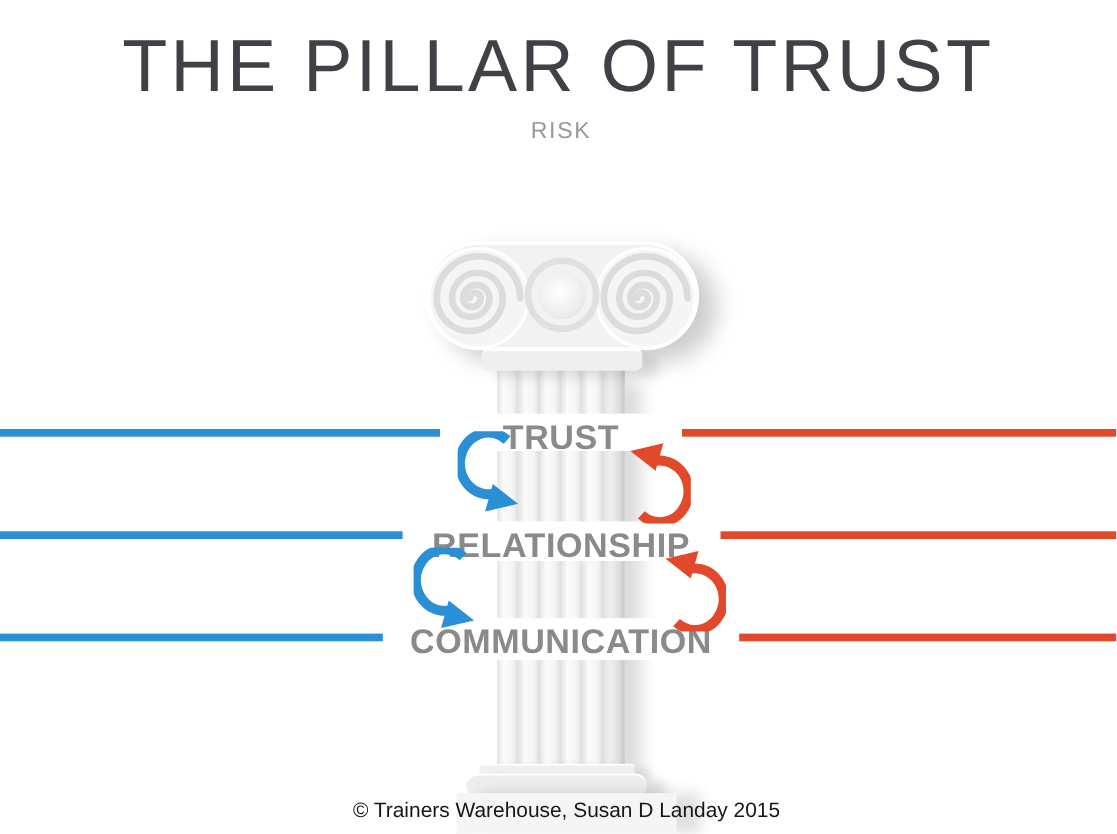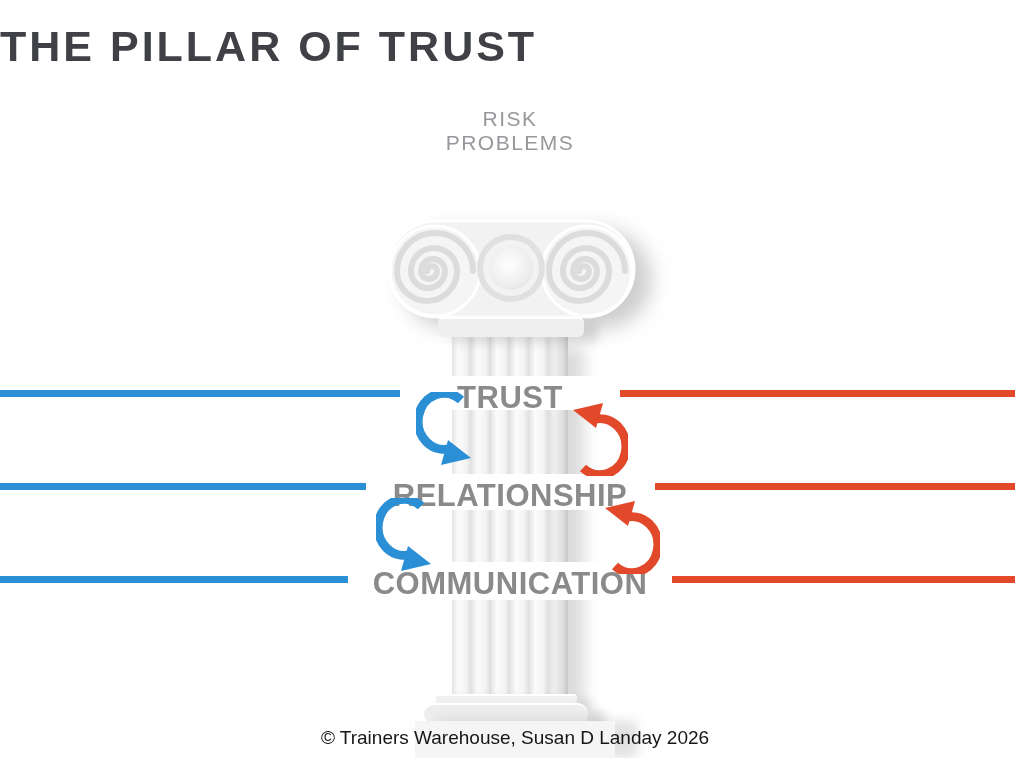--- a/index.html
+++ b/index.html
@@ -6,26 +6,26 @@
     --blue:#2b8fd5; --red:#e2492b;
     --title-color:#3f4146; --subtitle-gray:#97989b; --label-gray:#8a8a8a; --copyright-color:#161616;
   }
   *{margin:0;padding:0;box-sizing:border-box;}
   html,body{background:#ffffff;}
   .stage{
     position:relative;width:1015px;height:758px;overflow:hidden;background:#ffffff;
     font-family:"Liberation Sans","DejaVu Sans",sans-serif;
   }
   .title{
-    position:absolute;top:22px;left:0;width:100%;
-    font-size:43px;font-weight:bold;letter-spacing:3px;color:var(--title-color);
+    position:absolute;top:22px;left:0;width:100%;text-align:center;
+    font-size:67px;font-weight:normal;letter-spacing:3px;color:var(--title-color);
   }
   .subtitle{
     position:absolute;top:107px;left:510px;transform:translateX(-50%);
-    text-align:center;color:var(--subtitle-gray);
+    color:var(--subtitle-gray);
     font-size:21px;line-height:24px;letter-spacing:1.5px;font-weight:500;white-space:nowrap;
   }
   
   .capital{position:absolute;left:383px;top:213px;filter:drop-shadow(16px 10px 10px rgba(90,90,90,.30));}
   .spiral{fill:none;stroke:#dcdcdc;stroke-width:6;stroke-linecap:round;}
   .abacus{
     position:absolute;left:438px;top:317px;width:146px;height:20px;border-radius:6px;
     background:#efefef;border-top:2px solid #ffffff;box-shadow:14px 6px 10px rgba(90,90,90,.18);
     z-index:2;
   }
@@ -83,21 +83,20 @@
 </style>
 </head>
 <body>
 
 <div class="stage">
 
   <div class="title">THE PILLAR OF TRUST</div>
 
   <div class="subtitle">
     <div>RISK</div>
-    <div>PROBLEMS</div>
   </div>
 
   <svg class="capital" width="256" height="122" viewBox="0 0 256 122">
     <defs>
       <radialGradient id="bulb" cx="45%" cy="42%" r="65%">
         <stop offset="0%" stop-color="#ffffff"></stop>
         <stop offset="75%" stop-color="#ededed"></stop>
         <stop offset="100%" stop-color="#e2e2e2"></stop>
       </radialGradient>
     </defs>
@@ -156,15 +155,15 @@
       <polygon class="head" points="32,48 55,66 25,73"></polygon>
     </svg>
   </div>
   <div class="arrow red ra2">
     <svg viewBox="0 0 56 78">
       <path class="arc" d="M45 8 A26 28 0 1 0 36 56"></path>
       <polygon class="head" points="32,48 55,66 25,73"></polygon>
     </svg>
   </div>
 
-  <div class="copyright">© Trainers Warehouse, Susan D Landay 2026</div>
+  <div class="copyright">© Trainers Warehouse, Susan D Landay 2015</div>
 
 </div>
 
 </body></html>

